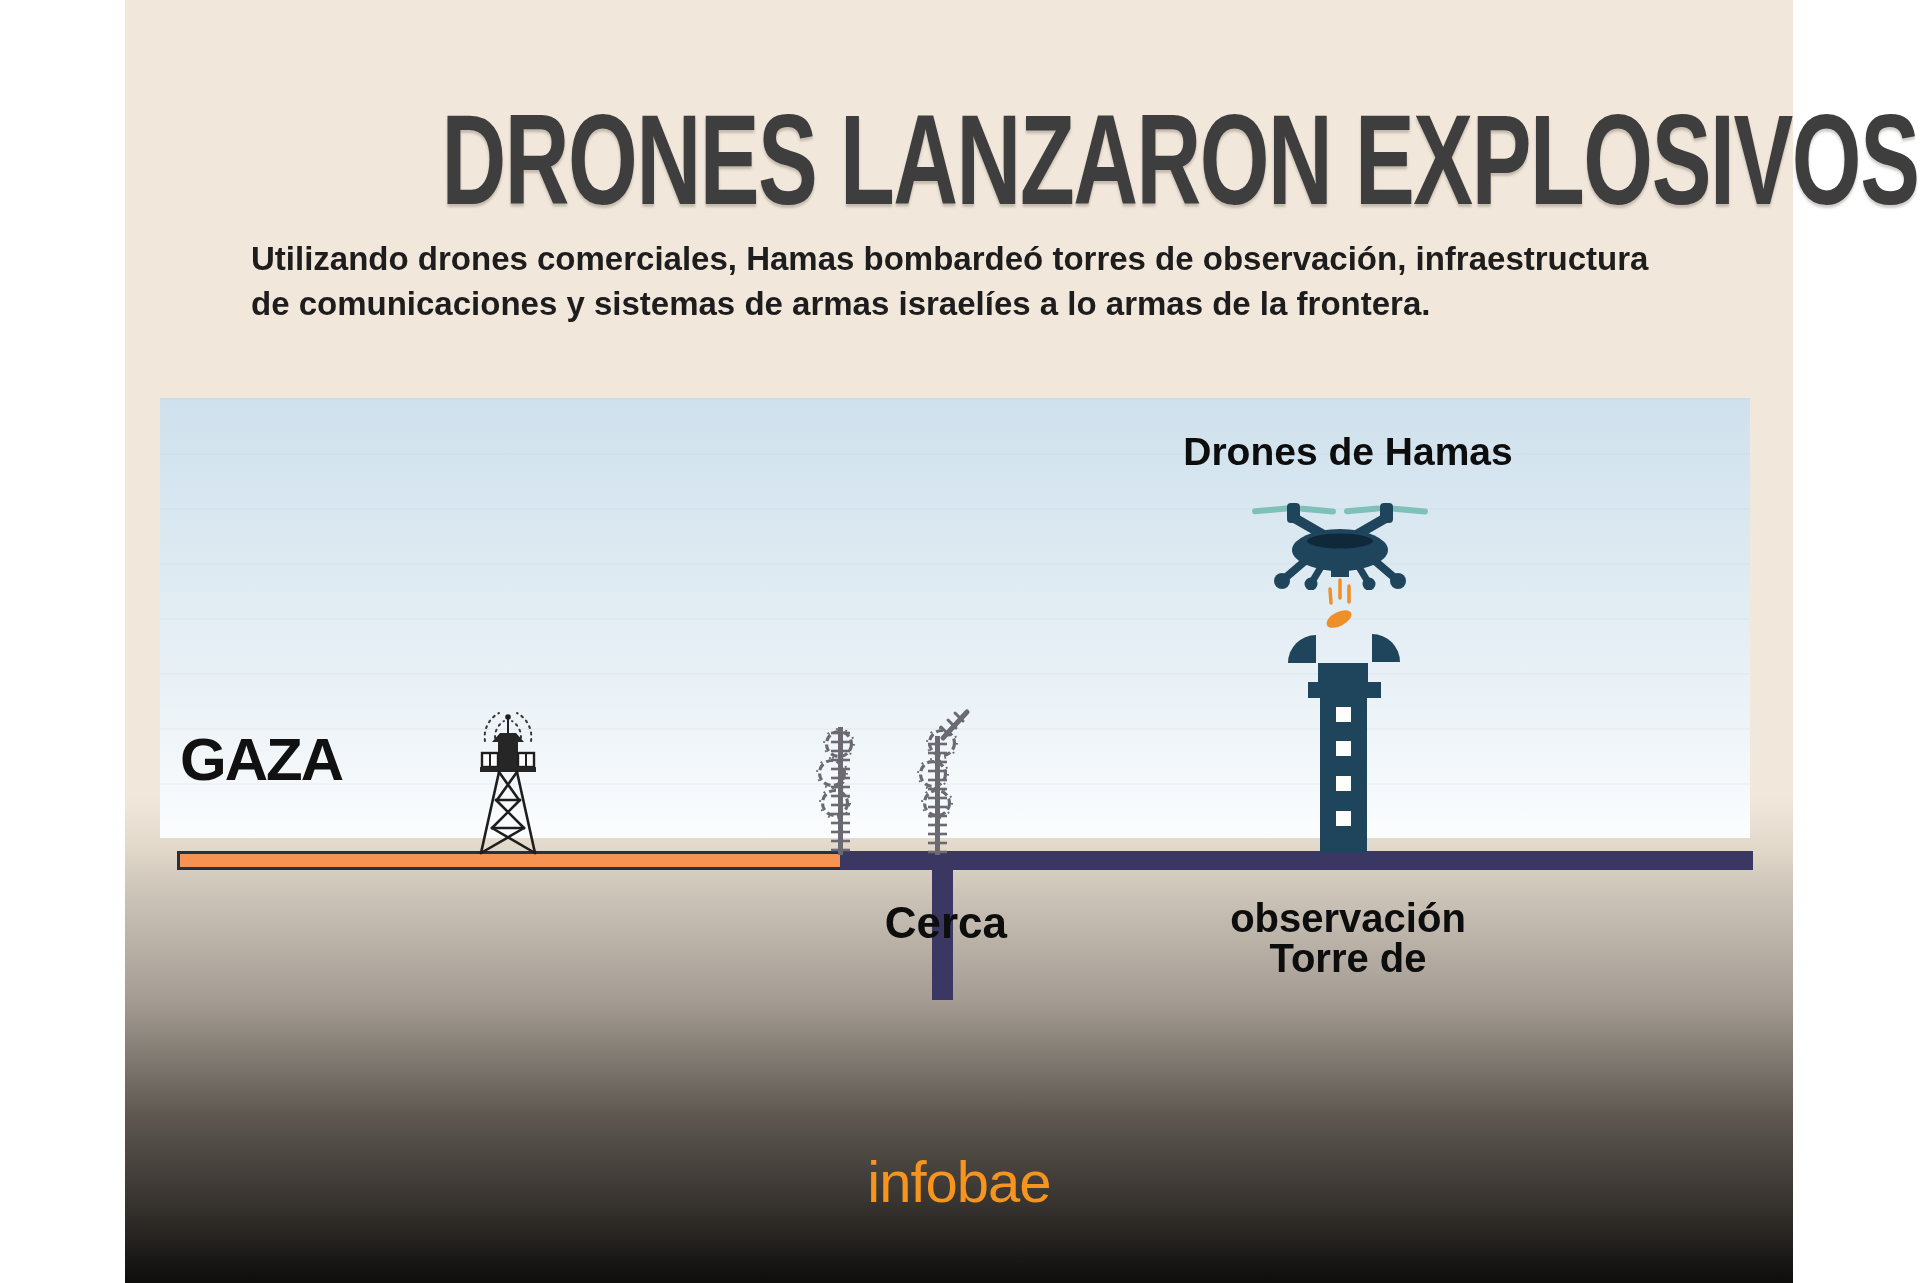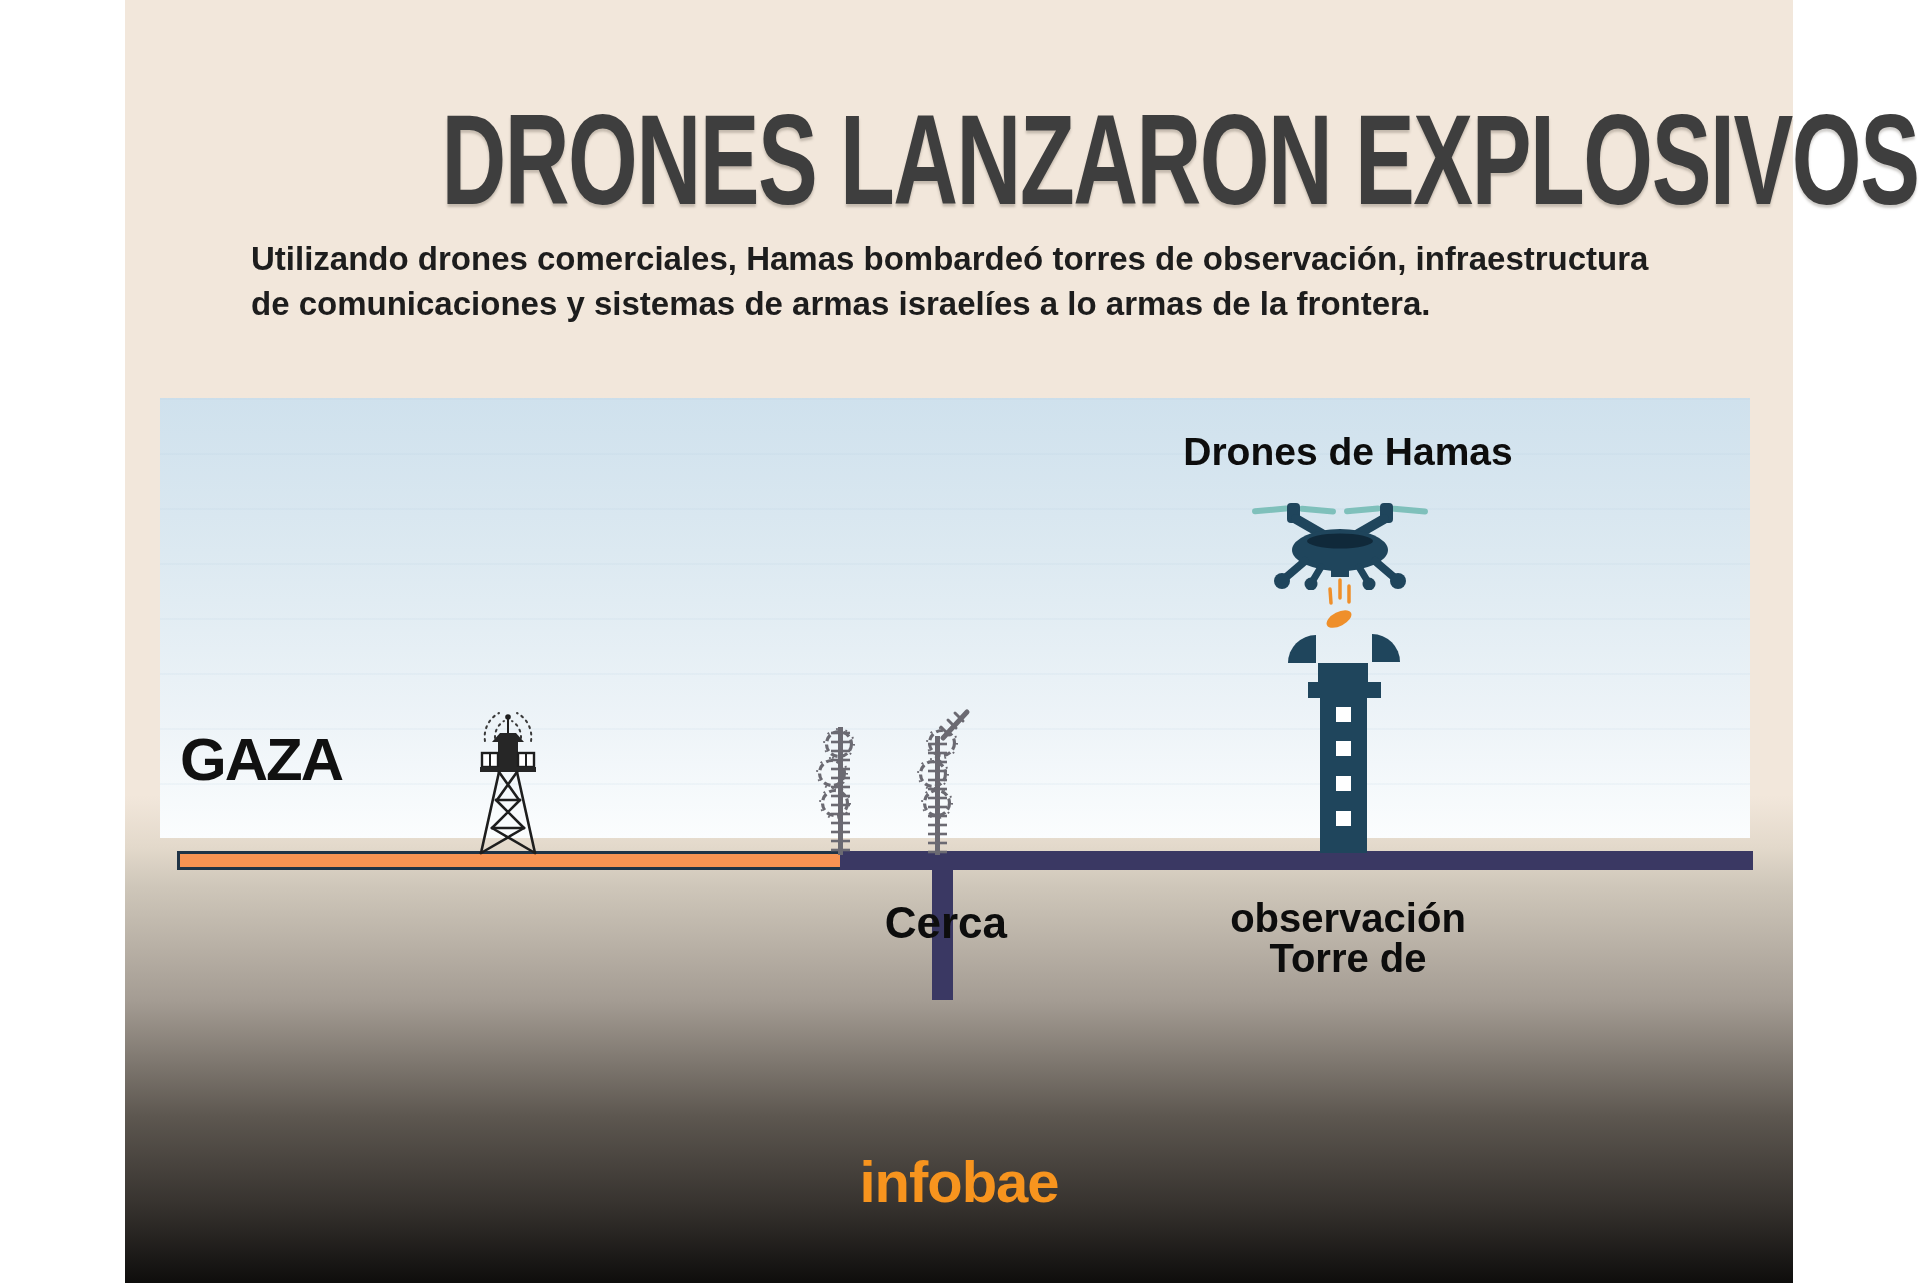--- a/index.html
+++ b/index.html
@@ -40,21 +40,21 @@
   .fence-bar{left:807px;top:869px;width:21px;height:131px;background:var(--israel-line,#3a3863);}
   .svg-item{position:absolute;}
   .tower-piece{position:absolute;background:var(--tower-navy,#1f455c);}
   .dome-left{left:1163px;top:635px;width:28px;height:28px;border-radius:100% 0 0 0;}
   .dome-right{left:1247px;top:634px;width:28px;height:28px;border-radius:0 100% 0 0;}
   .tower-cap{left:1193px;top:663px;width:50px;height:20px;}
   .tower-ledge{left:1183px;top:682px;width:73px;height:16px;}
   .tower-column{left:1195px;top:697px;width:47px;height:156px;}
   .tower-window{position:absolute;left:16px;width:15px;height:15px;background:#ffffff;}
   .brand{position:absolute;left:0;top:1148px;width:100%;text-align:center;
-    font-size:58px;font-weight:700;color:var(--brand-orange,#f7941e);letter-spacing:-1px;}
+    font-size:58px;font-weight:400;color:var(--brand-orange,#f7941e);letter-spacing:-1px;}
 </style>
 </head>
 <body>
 
 <div class="page">
   <div class="canvas">
 
     <div class="title-row">
       <div class="title">DRONES LANZARON EXPLOSIVOS</div>
     </div>

